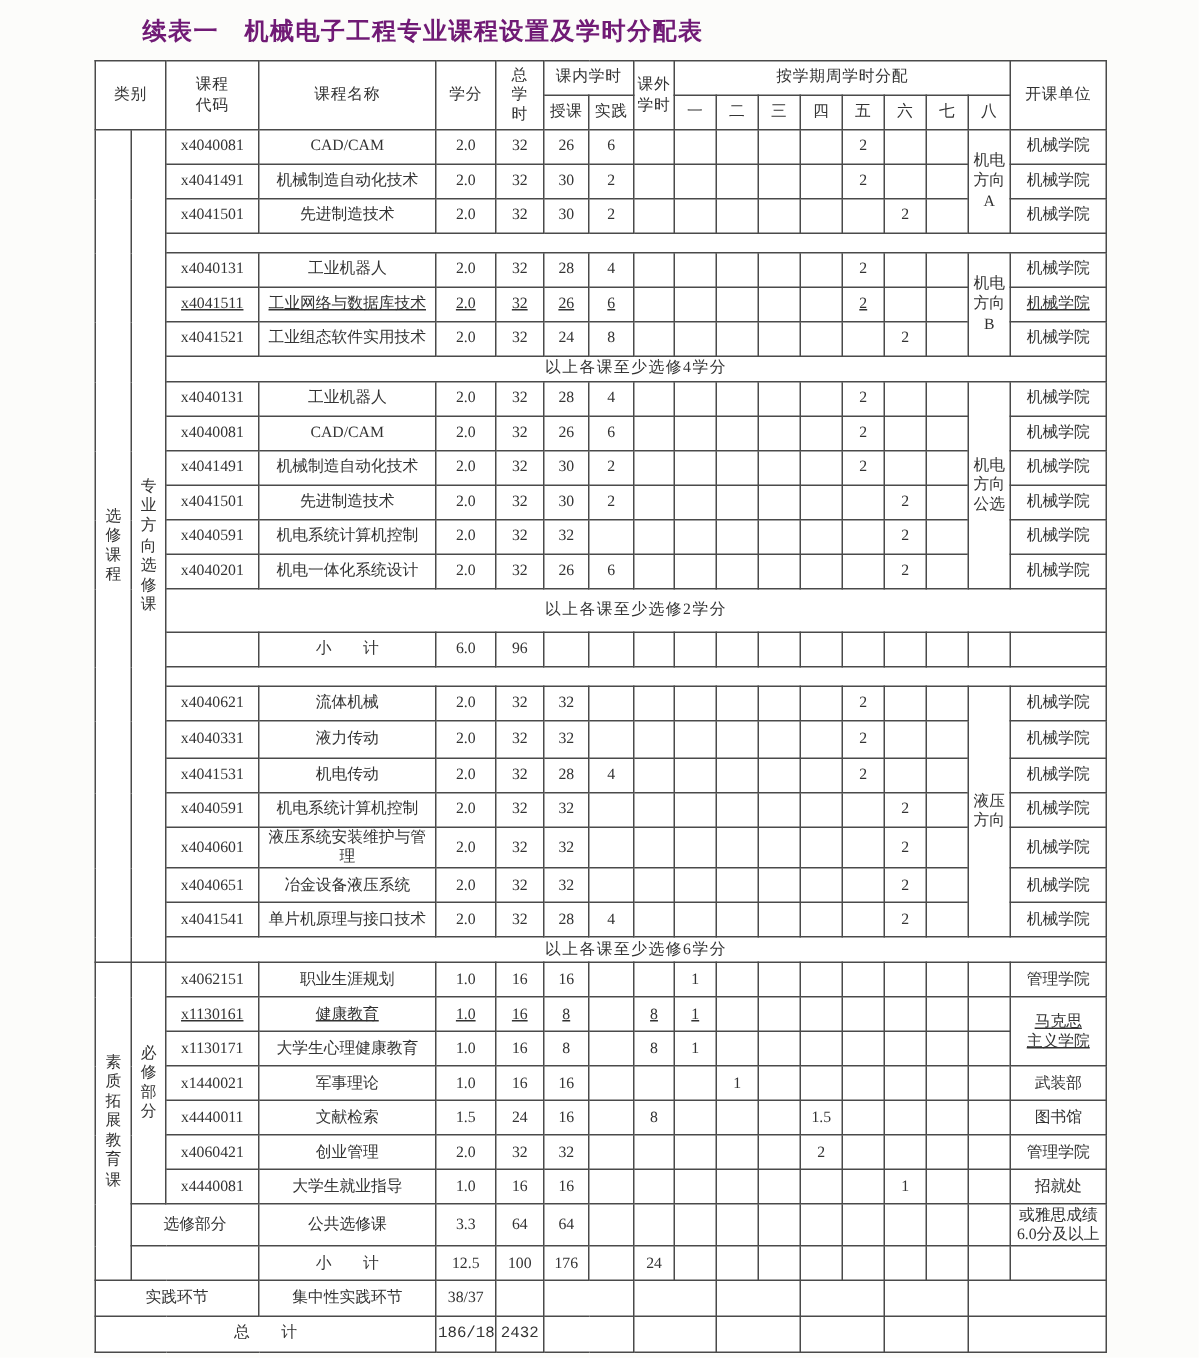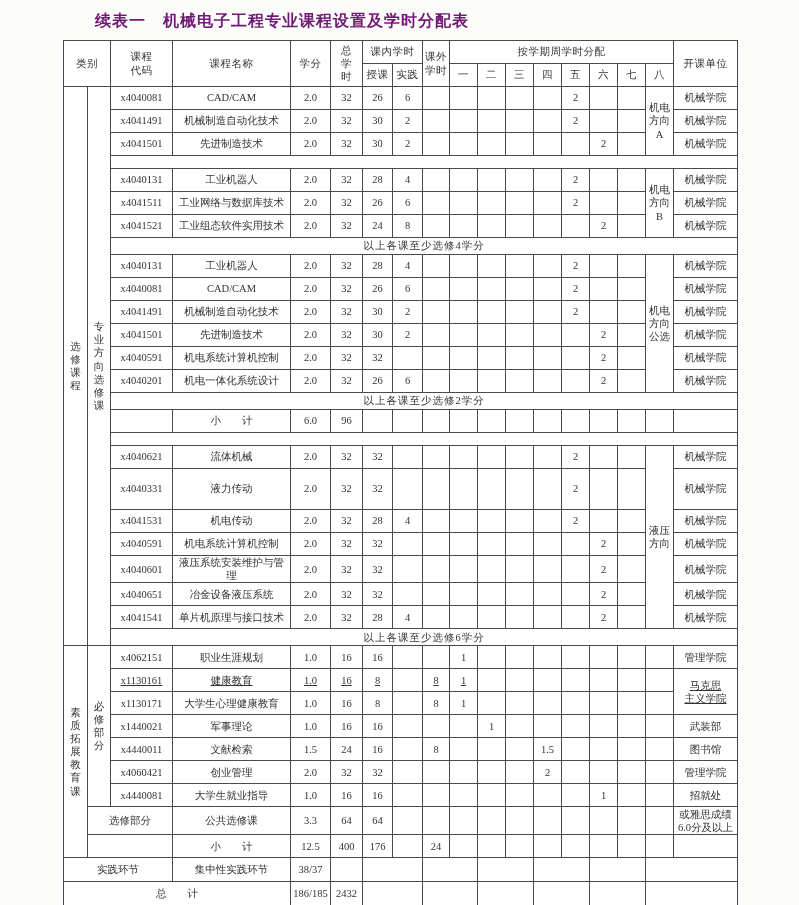--- a/index.html
+++ b/index.html
@@ -167,21 +167,21 @@
         <td></td>
         <td></td>
         <td>2</td>
         <td></td>
         <td></td>
         <td rowspan="3" class="dir">机电
 方向
 B</td>
         <td class="u">机械学院</td>
       </tr>
-      <tr style="height: 23px;">
+      <tr style="height: 23px; text-decoration: underline;">
         <td>x4041511</td>
         <td class="L">工业网络与数据库技术</td>
         <td>2.0</td>
         <td>32</td>
         <td>26</td>
         <td>6</td>
         <td></td>
         <td></td>
         <td></td>
         <td></td>
@@ -309,21 +309,21 @@
         <td></td>
         <td></td>
         <td></td>
         <td></td>
         <td></td>
         <td></td>
         <td>2</td>
         <td></td>
         <td class="u">机械学院</td>
       </tr>
-      <tr style="height: 17px;">
+      <tr style="height: 29px;">
         <td colspan="16" class="note">以上各课至少选修2学分</td>
       </tr>
       <tr style="height: 23px;">
         <td></td>
         <td>小　　计</td>
         <td>6.0</td>
         <td>96</td>
         <td></td>
         <td></td>
         <td></td>
@@ -352,21 +352,21 @@
         <td></td>
         <td></td>
         <td></td>
         <td>2</td>
         <td></td>
         <td></td>
         <td rowspan="7" class="dir">液压
 方向</td>
         <td class="u">机械学院</td>
       </tr>
-      <tr style="height: 41px;">
+      <tr style="height: 25px;">
         <td>x4040331</td>
         <td class="L">液力传动</td>
         <td>2.0</td>
         <td>32</td>
         <td>32</td>
         <td></td>
         <td></td>
         <td></td>
         <td></td>
         <td></td>
@@ -617,21 +617,21 @@
         <td></td>
         <td></td>
         <td></td>
         <td class="u">或雅思成绩
 6.0分及以上</td>
       </tr>
       <tr style="height: 23px;">
         <td colspan="2"></td>
         <td>小　　计</td>
         <td>12.5</td>
-        <td>400</td>
+        <td>100</td>
         <td>176</td>
         <td></td>
         <td>24</td>
         <td></td>
         <td></td>
         <td></td>
         <td></td>
         <td></td>
         <td></td>
         <td></td>
@@ -643,21 +643,21 @@
         <td class="L">集中性实践环节</td>
         <td>38/37</td>
         <td></td>
         <td colspan="2"></td>
         <td colspan="2"></td>
         <td colspan="2"></td>
         <td colspan="2"></td>
         <td colspan="2"></td>
         <td colspan="2"></td>
       </tr>
-      <tr style="height: 24px;">
+      <tr style="height: 24px; font-family: Liberation Mono, monospace;">
         <td colspan="4">总　　计</td>
         <td>186/185</td>
         <td>2432</td>
         <td colspan="2"></td>
         <td colspan="2"></td>
         <td colspan="2"></td>
         <td colspan="2"></td>
         <td colspan="2"></td>
         <td colspan="2"></td>
       </tr>

